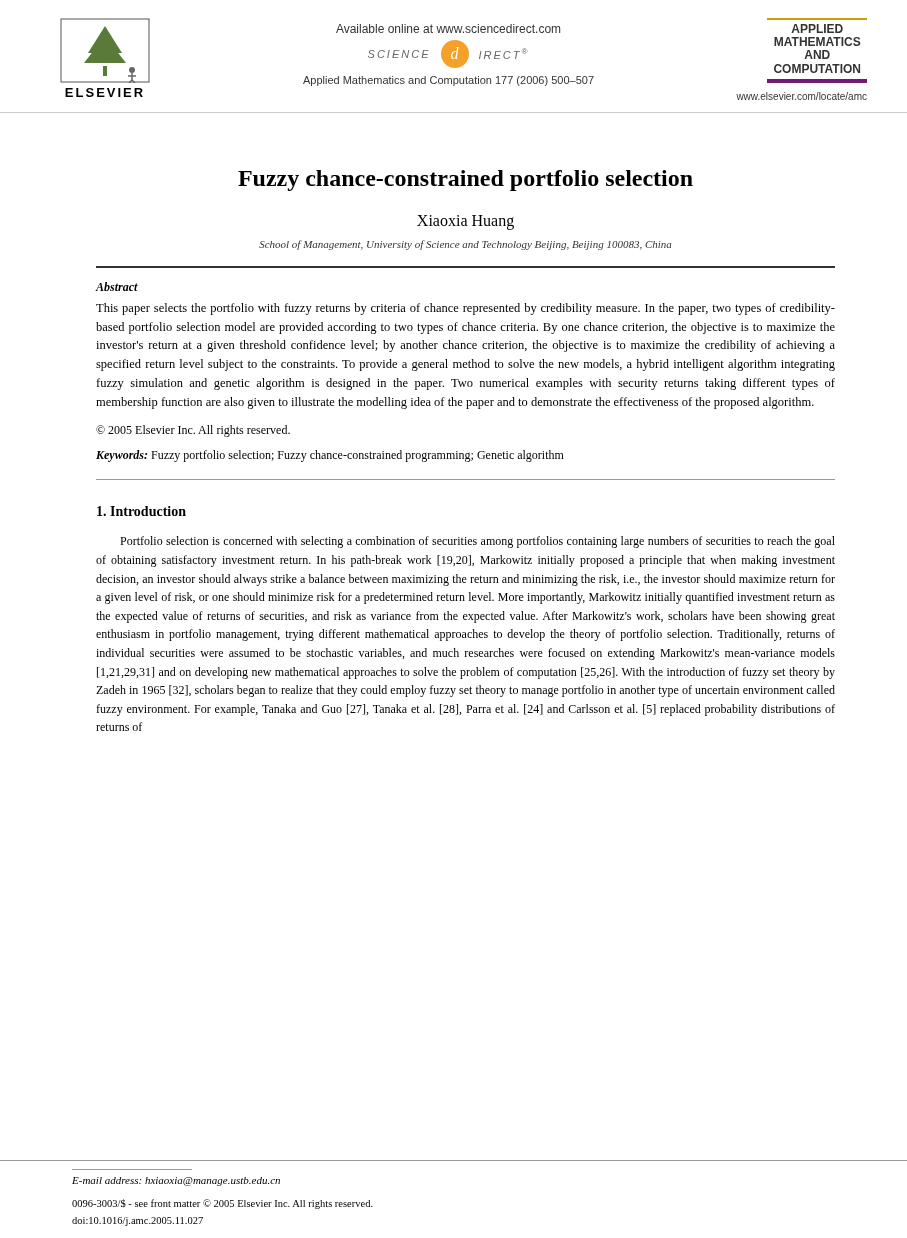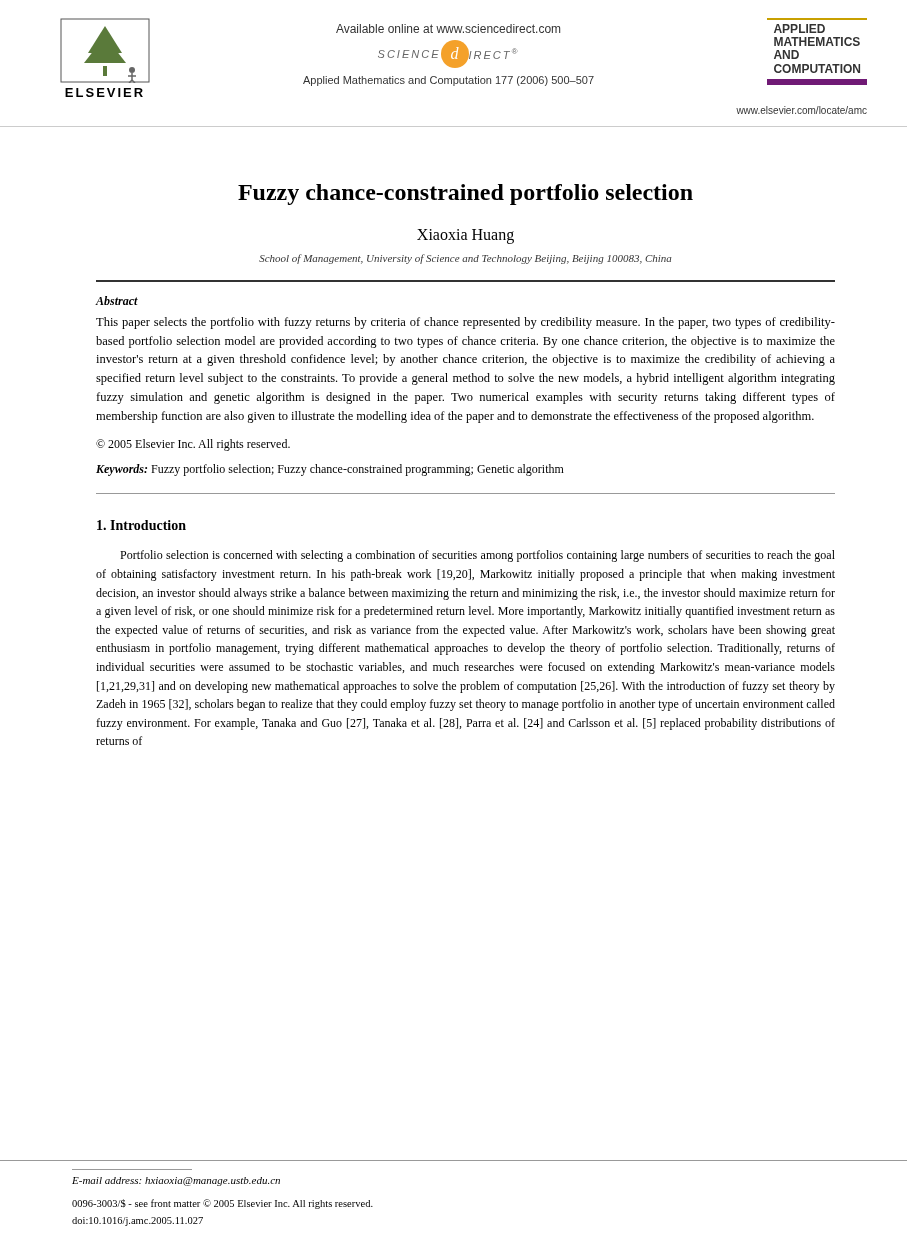--- a/index.html
+++ b/index.html
@@ -63,21 +63,21 @@
       font-size: 12px;
       color: #333;
       margin-bottom: 4px;
       font-family: Arial, sans-serif;
     }
 
     .science-direct-logo {
       display: flex;
       align-items: center;
       justify-content: center;
-      gap: 0;
+      gap: 10px;
       margin-bottom: 6px;
     }
 
     .sd-science {
       font-family: Arial, sans-serif;
       font-size: 11px;
       letter-spacing: 2px;
       color: #666;
       font-style: italic;
     }
@@ -118,29 +118,29 @@
     }
 
     .header-right {
       width: 140px;
       display: flex;
       flex-direction: column;
       align-items: flex-end;
     }
 
     .applied-math-logo {
-      text-align: left;
+      text-align: center;
       font-family: Arial, sans-serif;
       font-size: 10px;
       color: #333;
       line-height: 1.3;
       border-top: 2px solid #c8a000;
-      border-bottom: 6px solid #701a75;
+      border-bottom: 4px solid #701a75;
       padding: 3px 6px;
-      margin-bottom: 16px;
+      margin-bottom: 4px;
     }
 
     .applied-math-logo .main-title {
       font-size: 12px;
       font-weight: bold;
       line-height: 1.1;
     }
 
     .elsevier-url {
       font-size: 10px;

